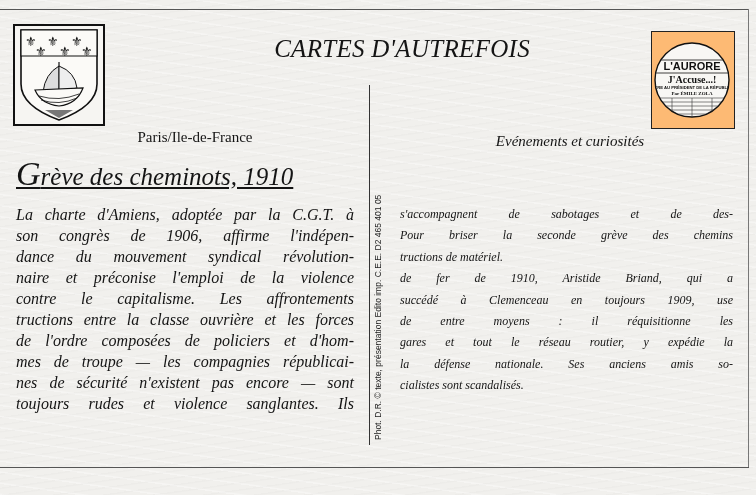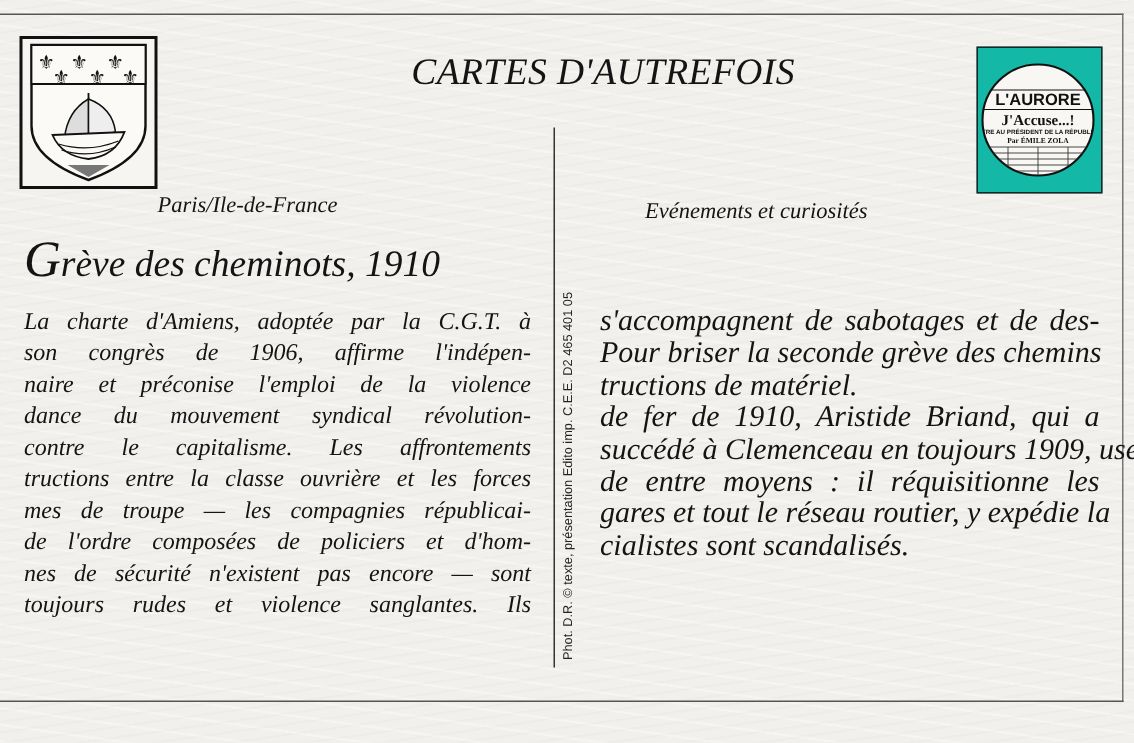--- a/index.html
+++ b/index.html
@@ -19,42 +19,42 @@
     .header-title {
       position: absolute; left: 230px; top: 35px; width: 300px; text-align: right;
       font-style: italic; font-size: 25px; letter-spacing: 0.3px;
     }
     .shield-box {
       position: absolute; left: 13px; top: 24px; width: 92px; height: 102px;
       border: 2px solid #111; box-sizing: border-box; background: #f6f5f2;
     }
     .aurore-box {
       position: absolute; left: 651px; top: 31px; width: 84px; height: 98px;
-      border: 1.5px solid #222; box-sizing: border-box; background: #14b8a6;
+      border: 1.5px solid #222; box-sizing: border-box; background: #fdba74;
     }
     .subtitle-left {
-      position: absolute; left: 105px; top: 129px; width: 180px; 
-      font-style: italic; font-size: 15px;
+      position: absolute; left: 105px; top: 129px; width: 180px; text-align: center;
+      font-size: 15px;
     }
     .subtitle-right {
-      position: absolute; left: 430px; top: 133px; width: 280px; 
+      position: absolute; left: 430px; top: 133px; width: 280px; text-align: center;
       font-style: italic; font-size: 15px;
     }
     .article-title {
       position: absolute; left: 16px; top: 155px;
-      font-style: italic; font-size: 25px; white-space: nowrap;
+      font-style: italic; font-size: 25px; white-space: nowrap; text-decoration: underline;
     }
     .article-title .cap { font-size: 34px; }
     .col-left {
       position: absolute; left: 16px; top: 204px; width: 338px;
       font-style: italic; font-size: 16px; line-height: 21px; text-align: justify;
     }
     .col-right {
       position: absolute; left: 400px; top: 204px; width: 333px;
-      font-style: italic; font-size: 20px; line-height: 21.4px; text-align: justify;
+      font-style: italic; font-size: 12px; line-height: 21.4px; text-align: justify;
     }
     .line { display: block; text-align-last: justify; white-space: nowrap; }
     .line.last { text-align-last: left; }
     .divider { position: absolute; left: 369px; top: 85px; width: 1px; height: 360px; background: #333; }
     .credit {
       position: absolute; left: 373px; top: 440px; transform-origin: 0 0; transform: rotate(-90deg);
       font-family: "Liberation Sans", "DejaVu Sans", sans-serif; font-size: 8.5px; white-space: nowrap; color: #222;
     }
   </style>
 </head>
@@ -117,35 +117,36 @@
 </div>
 
 <div class="subtitle-left">Paris/Ile-de-France</div>
 <div class="subtitle-right">Evénements et curiosités</div>
 
 <div class="article-title"><span class="cap">G</span><span>rève des cheminots, 1910</span></div>
 
 <div class="col-left">
   <span class="line">La charte d'Amiens, adoptée par la C.G.T. à</span>
   <span class="line">son congrès de 1906, affirme l'indépen-</span>
+  <span class="line">dance du mouvement syndical révolution-</span>
   <span class="line">naire et préconise l'emploi de la violence</span>
-  <span class="line">dance du mouvement syndical révolution-</span>
   <span class="line">contre le capitalisme. Les affrontements</span>
   <span class="line">tructions entre la classe ouvrière et les forces</span>
+  <span class="line">de l'ordre composées de policiers et d'hom-</span>
   <span class="line">mes de troupe — les compagnies républicai-</span>
-  <span class="line">de l'ordre composées de policiers et d'hom-</span>
   <span class="line">nes de sécurité n'existent pas encore — sont</span>
   <span class="line">toujours rudes et violence sanglantes. Ils</span>
 </div>
 
 <div class="divider"></div>
 <div class="credit">Phot. D.R. © texte, présentation Edito imp. C.E.E. D2 465 401 05</div>
 
 <div class="col-right">
   <span class="line">s'accompagnent de sabotages et de des-</span>
   <span class="line">Pour briser la seconde grève des chemins</span>
   <span class="line last">tructions de matériel.</span>
   <span class="line">de fer de 1910, Aristide Briand, qui a</span>
   <span class="line">succédé à Clemenceau en toujours 1909, use</span>
   <span class="line">de entre moyens : il réquisitionne les</span>
   <span class="line">gares et tout le réseau routier, y expédie la</span>
+  <span class="line">la défense nationale. Ses anciens amis so-</span>
   <span class="line last">cialistes sont scandalisés.</span>
 </div>
 
 </body></html>

